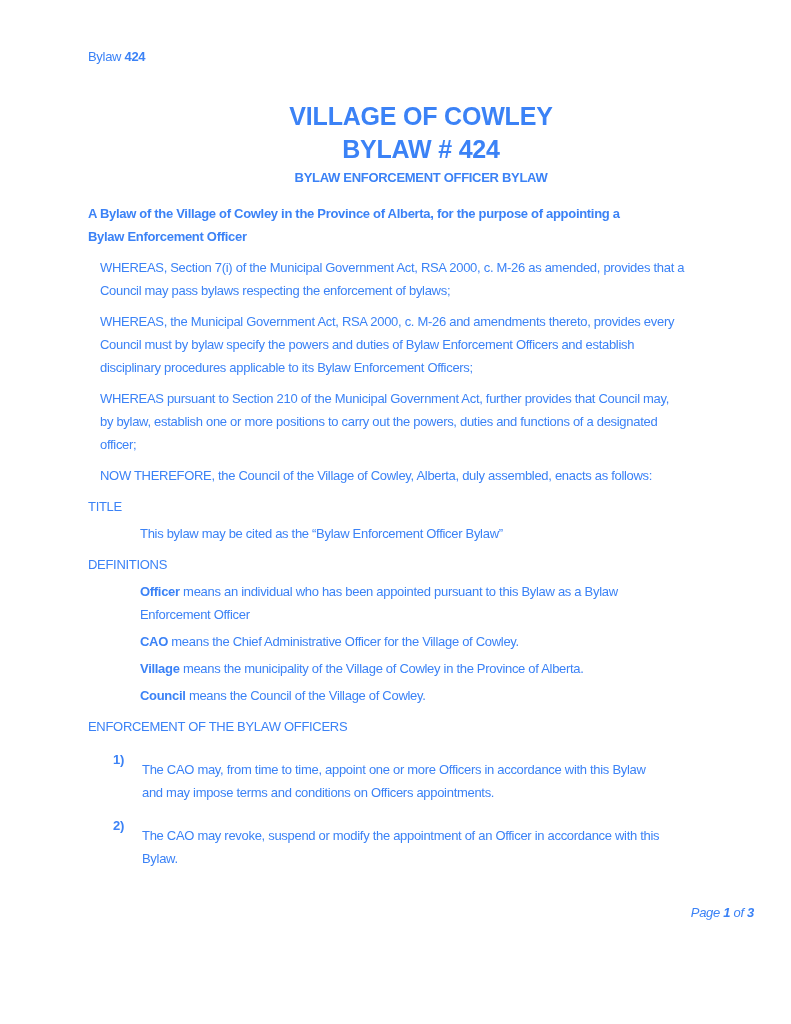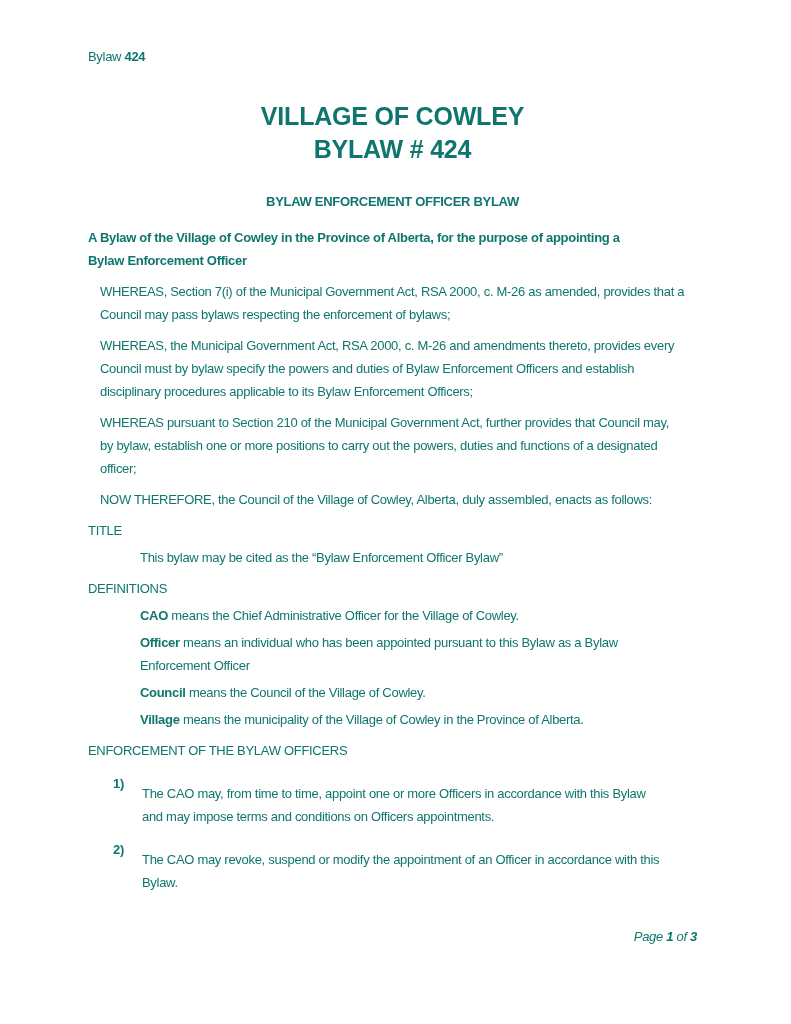--- a/index.html
+++ b/index.html
@@ -6,42 +6,41 @@
     margin: 0;
     padding: 0;
     background: #ffffff;
   }
   .page {
     position: relative;
     width: 791px;
     height: 1024px;
     margin: 0 auto;
     background: #ffffff;
-    color: #0f766e;
+    color: #3b82f6;
     font-family: "Liberation Sans", sans-serif;
     font-size: 13px;
     letter-spacing: -0.3px;
     line-height: 23px;
     box-sizing: border-box;
-    padding: 45px 94px 0 88px;
+    padding: 45px 37px 0 88px;
     overflow: hidden;
   }
   .pre { white-space: pre-line; }
   .doc-ref { margin: 0; }
   .doc-ref .num { font-weight: 700; }
   .title-block {
     margin-top: 32px;
     text-align: center;
     font-weight: 700;
     font-size: 25px;
     line-height: 33px;
     letter-spacing: -0.2px;
   }
   .subtitle {
-    margin-top: 24px;
     text-align: center;
     font-weight: 700;
   }
   .intro {
     margin-top: 13px;
     font-weight: 700;
   }
   .para { margin: 8px 0 0 12px; }
   .heading {
     margin: 8px 0 0 0;
@@ -94,25 +93,25 @@
   <p class="para pre">WHEREAS pursuant to Section 210 of the Municipal Government Act, further provides that Council may,
 by bylaw, establish one or more positions to carry out the powers, duties and functions of a designated
 officer;</p>
   <p class="para pre">NOW THEREFORE, the Council of the Village of Cowley, Alberta, duly assembled, enacts as follows:</p>
 
   <p class="heading">TITLE</p>
   <p class="indent-block pre">This bylaw may be cited as the “Bylaw Enforcement Officer Bylaw”</p>
 
   <p class="heading">DEFINITIONS</p>
 
-  <p class="indent-block pre"><span class="def-term">CAO</span><span> means the Chief Administrative Officer for the Village of Cowley.</span></p>
   <p class="indent-block pre"><span class="def-term">Officer</span><span> means an individual who has been appointed pursuant to this Bylaw as a Bylaw
 Enforcement Officer</span></p>
+  <p class="indent-block pre"><span class="def-term">CAO</span><span> means the Chief Administrative Officer for the Village of Cowley.</span></p>
+  <p class="indent-block pre"><span class="def-term">Village</span><span> means the municipality of the Village of Cowley in the Province of Alberta.</span></p>
   <p class="indent-block pre"><span class="def-term">Council</span><span> means the Council of the Village of Cowley.</span></p>
-  <p class="indent-block pre"><span class="def-term">Village</span><span> means the municipality of the Village of Cowley in the Province of Alberta.</span></p>
 
   <p class="heading">ENFORCEMENT OF THE BYLAW OFFICERS</p>
 
   <div class="num-list">
     <div class="num-item">
       <span class="marker">1)</span>
       <div class="item-text pre">The CAO may, from time to time, appoint one or more Officers in accordance with this Bylaw
 and may impose terms and conditions on Officers appointments.</div>
     </div>
     <div class="num-item">

